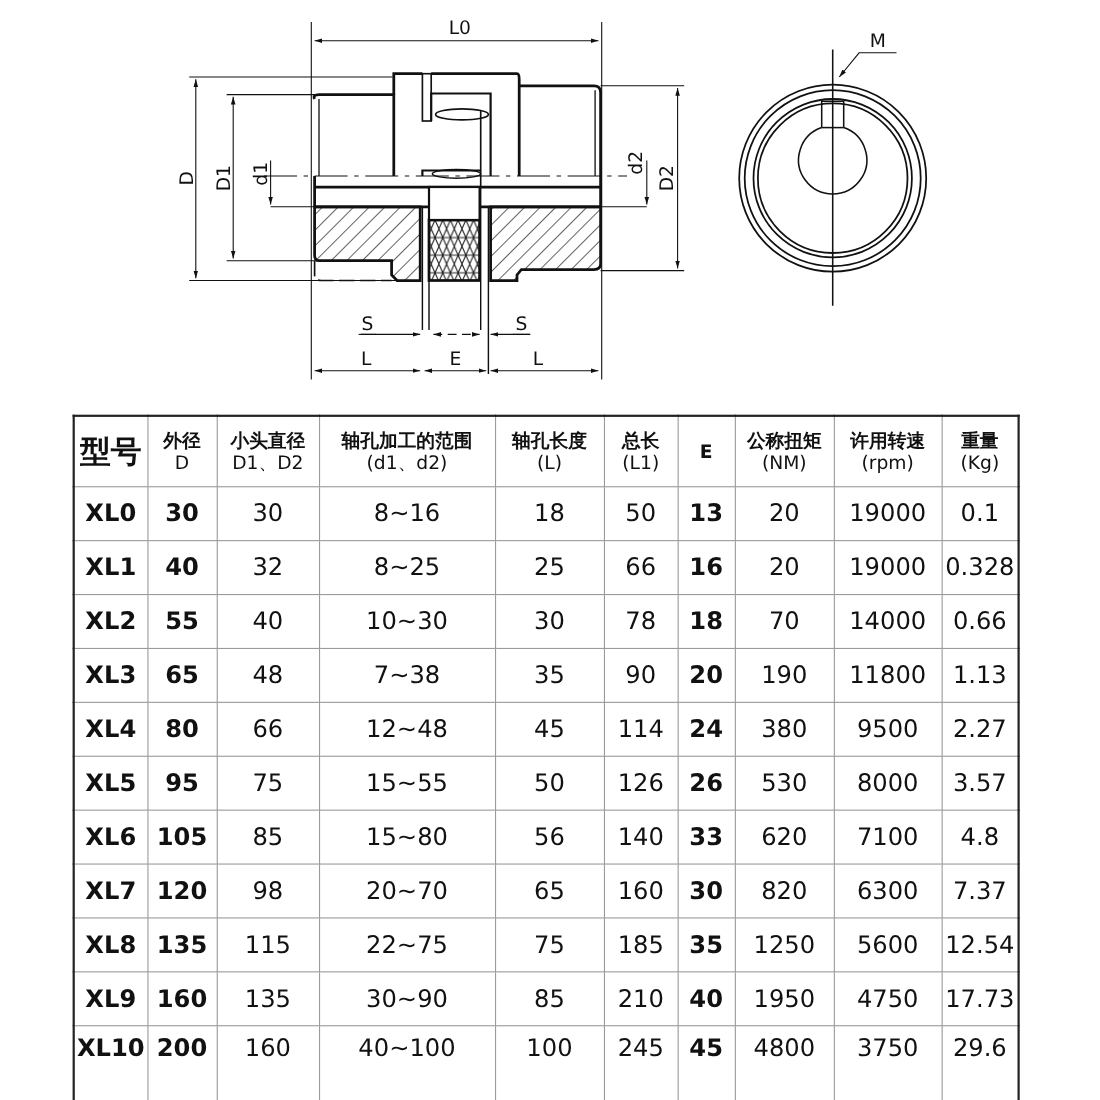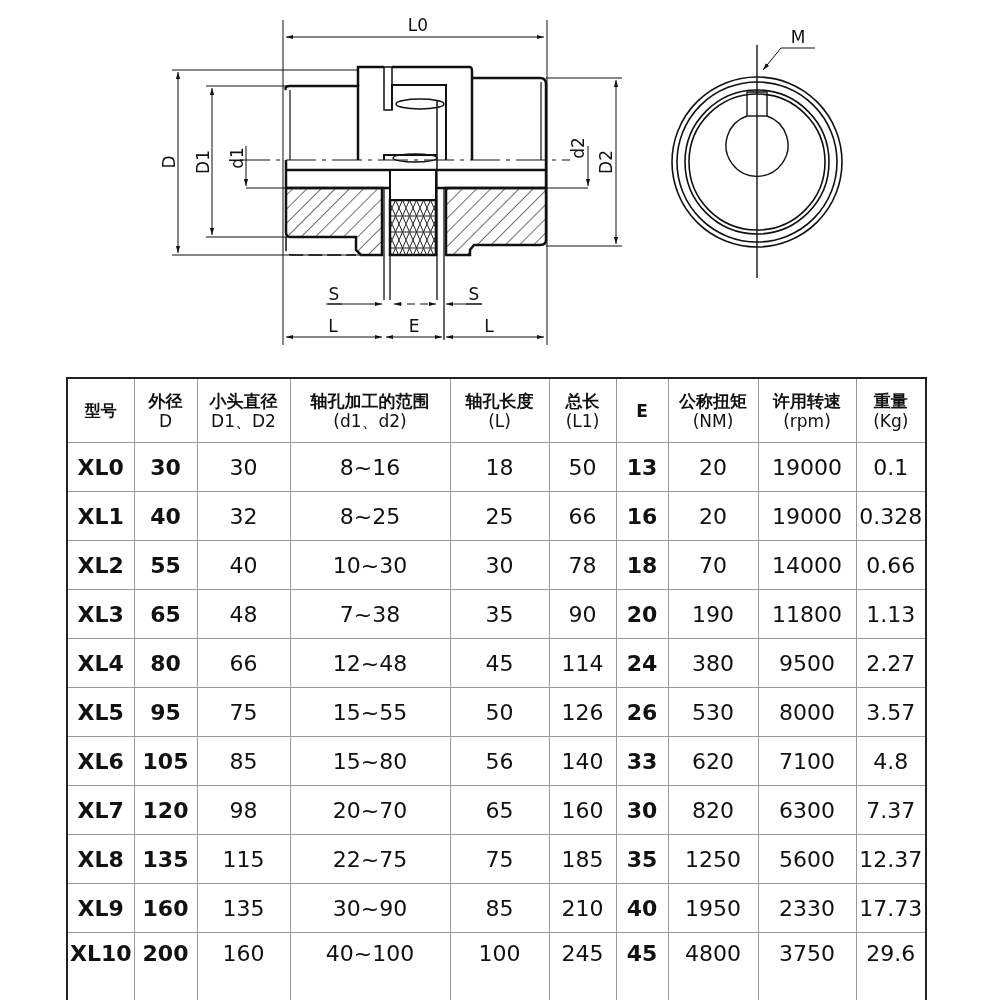--- a/index.html
+++ b/index.html
@@ -4,21 +4,21 @@
   <style>
     html, body { margin: 0; padding: 0; background: #ffffff; }
     body { width: 1000px; height: 1000px; position: relative; overflow: hidden;
            font-family: "DejaVu Sans", "Liberation Sans", sans-serif; color: #111; }
     #drawing { position: absolute; left: 0; top: 0; width: 1000px; height: 360px; }
     #spec-table { position: absolute; left: 66px; top: 377px; border-collapse: collapse;
                   table-layout: fixed; border: 2px solid #222; }
     #spec-table th, #spec-table td { border: 1px solid #9a9a9a; padding: 0; text-align: center;
                   overflow: hidden; white-space: nowrap; }
     #spec-table th { height: 63px; font-weight: bold; font-size: 17px; line-height: 20px; vertical-align: middle; }
-    #spec-table th.big { font-size: 16px; }
+    #spec-table th.big { font-size: 28px; }
     #spec-table td { height: 48px; font-size: 22px; }
     #spec-table tr.last td { height: 60px; vertical-align: top; padding-top: 8px; }
     .sub { display: block; font-weight: normal; font-size: 17px; }
     .hdr-e { font-size: 18px; }
     td.l { text-align: left; padding-left: 6px; font-weight: bold; }
     td.r { text-align: right; padding-right: 4px; }
     .svgtxt { font-family: "DejaVu Sans", sans-serif; font-size: 17px; fill: #111; }
   </style>
 </head>
 <body>
@@ -264,32 +264,32 @@
       <tr>
         <td class="l">XL8</td>
         <td class="l">135</td>
         <td>115</td>
         <td>22~75</td>
         <td>75</td>
         <td class="r">185</td>
         <td class="l">35</td>
         <td>1250</td>
         <td class="r">5600</td>
-        <td class="r">12.37</td>
+        <td class="r">12.54</td>
       </tr>
       <tr>
         <td class="l">XL9</td>
         <td class="l">160</td>
         <td>135</td>
         <td>30~90</td>
         <td>85</td>
         <td class="r">210</td>
         <td class="l">40</td>
         <td>1950</td>
-        <td class="r">2330</td>
+        <td class="r">4750</td>
         <td class="r">17.73</td>
       </tr>
       <tr class="last">
         <td class="l">XL10</td>
         <td class="l">200</td>
         <td>160</td>
         <td>40~100</td>
         <td>100</td>
         <td class="r">245</td>
         <td class="l">45</td>

